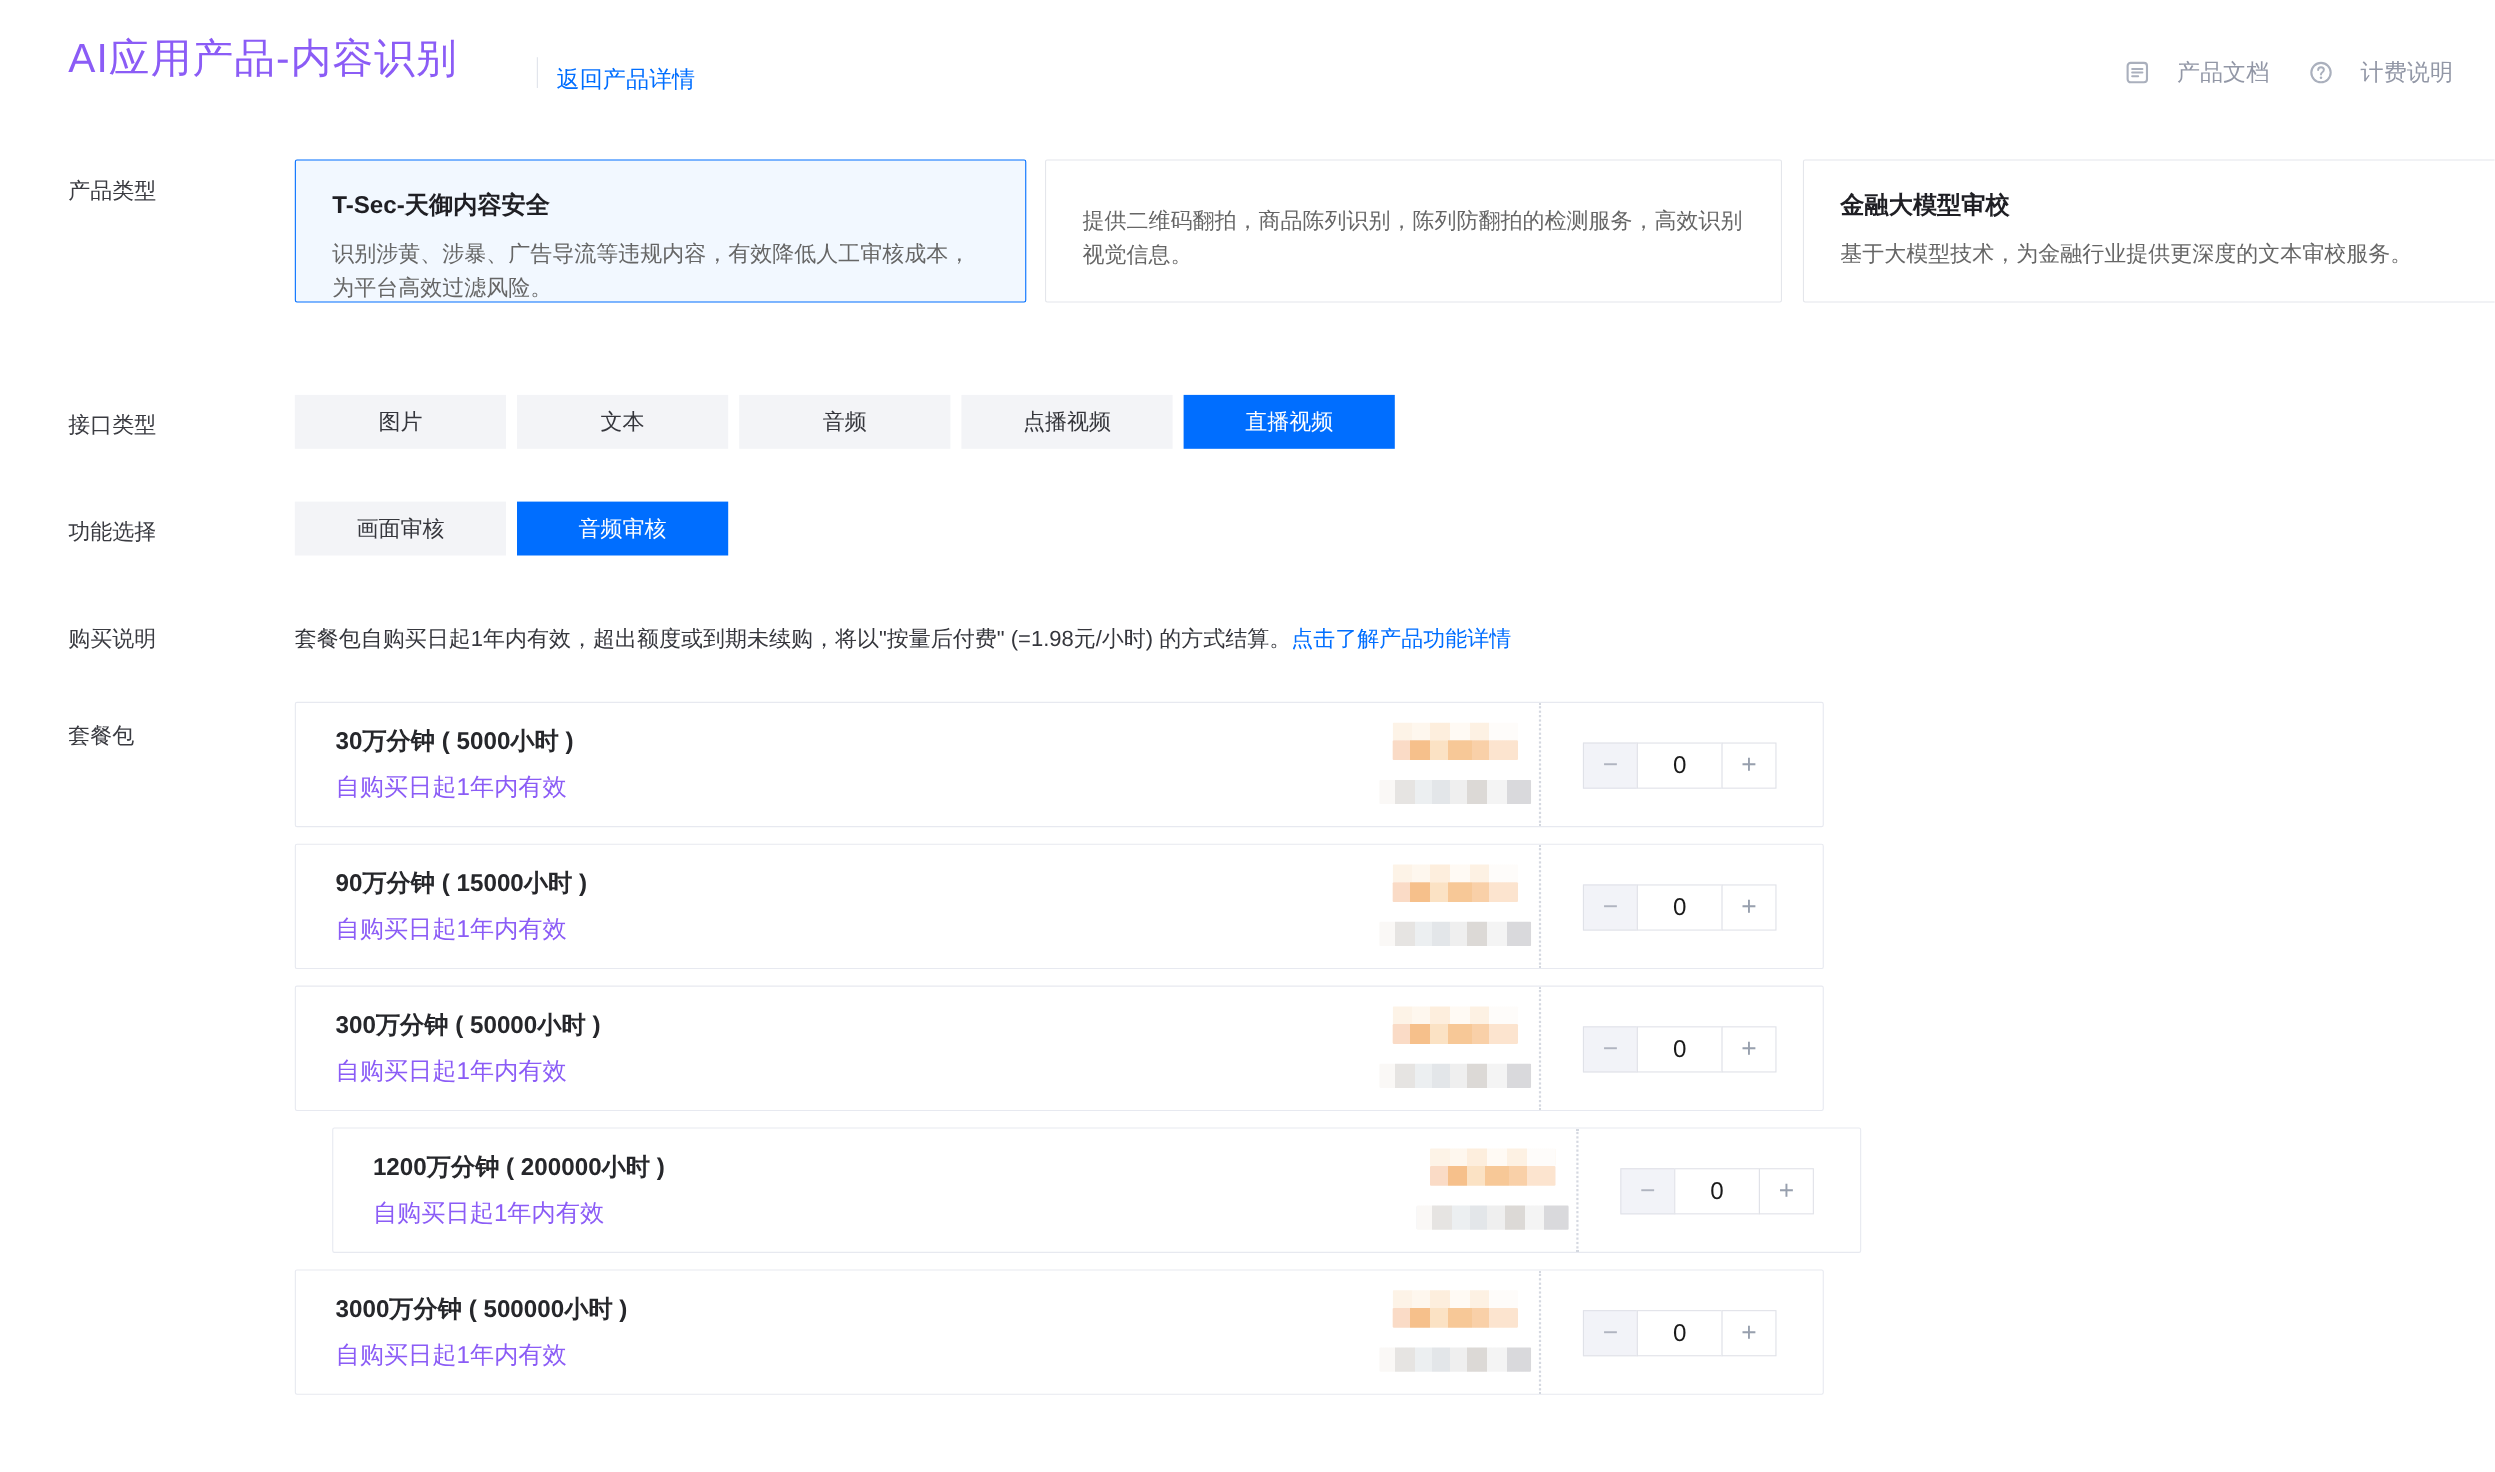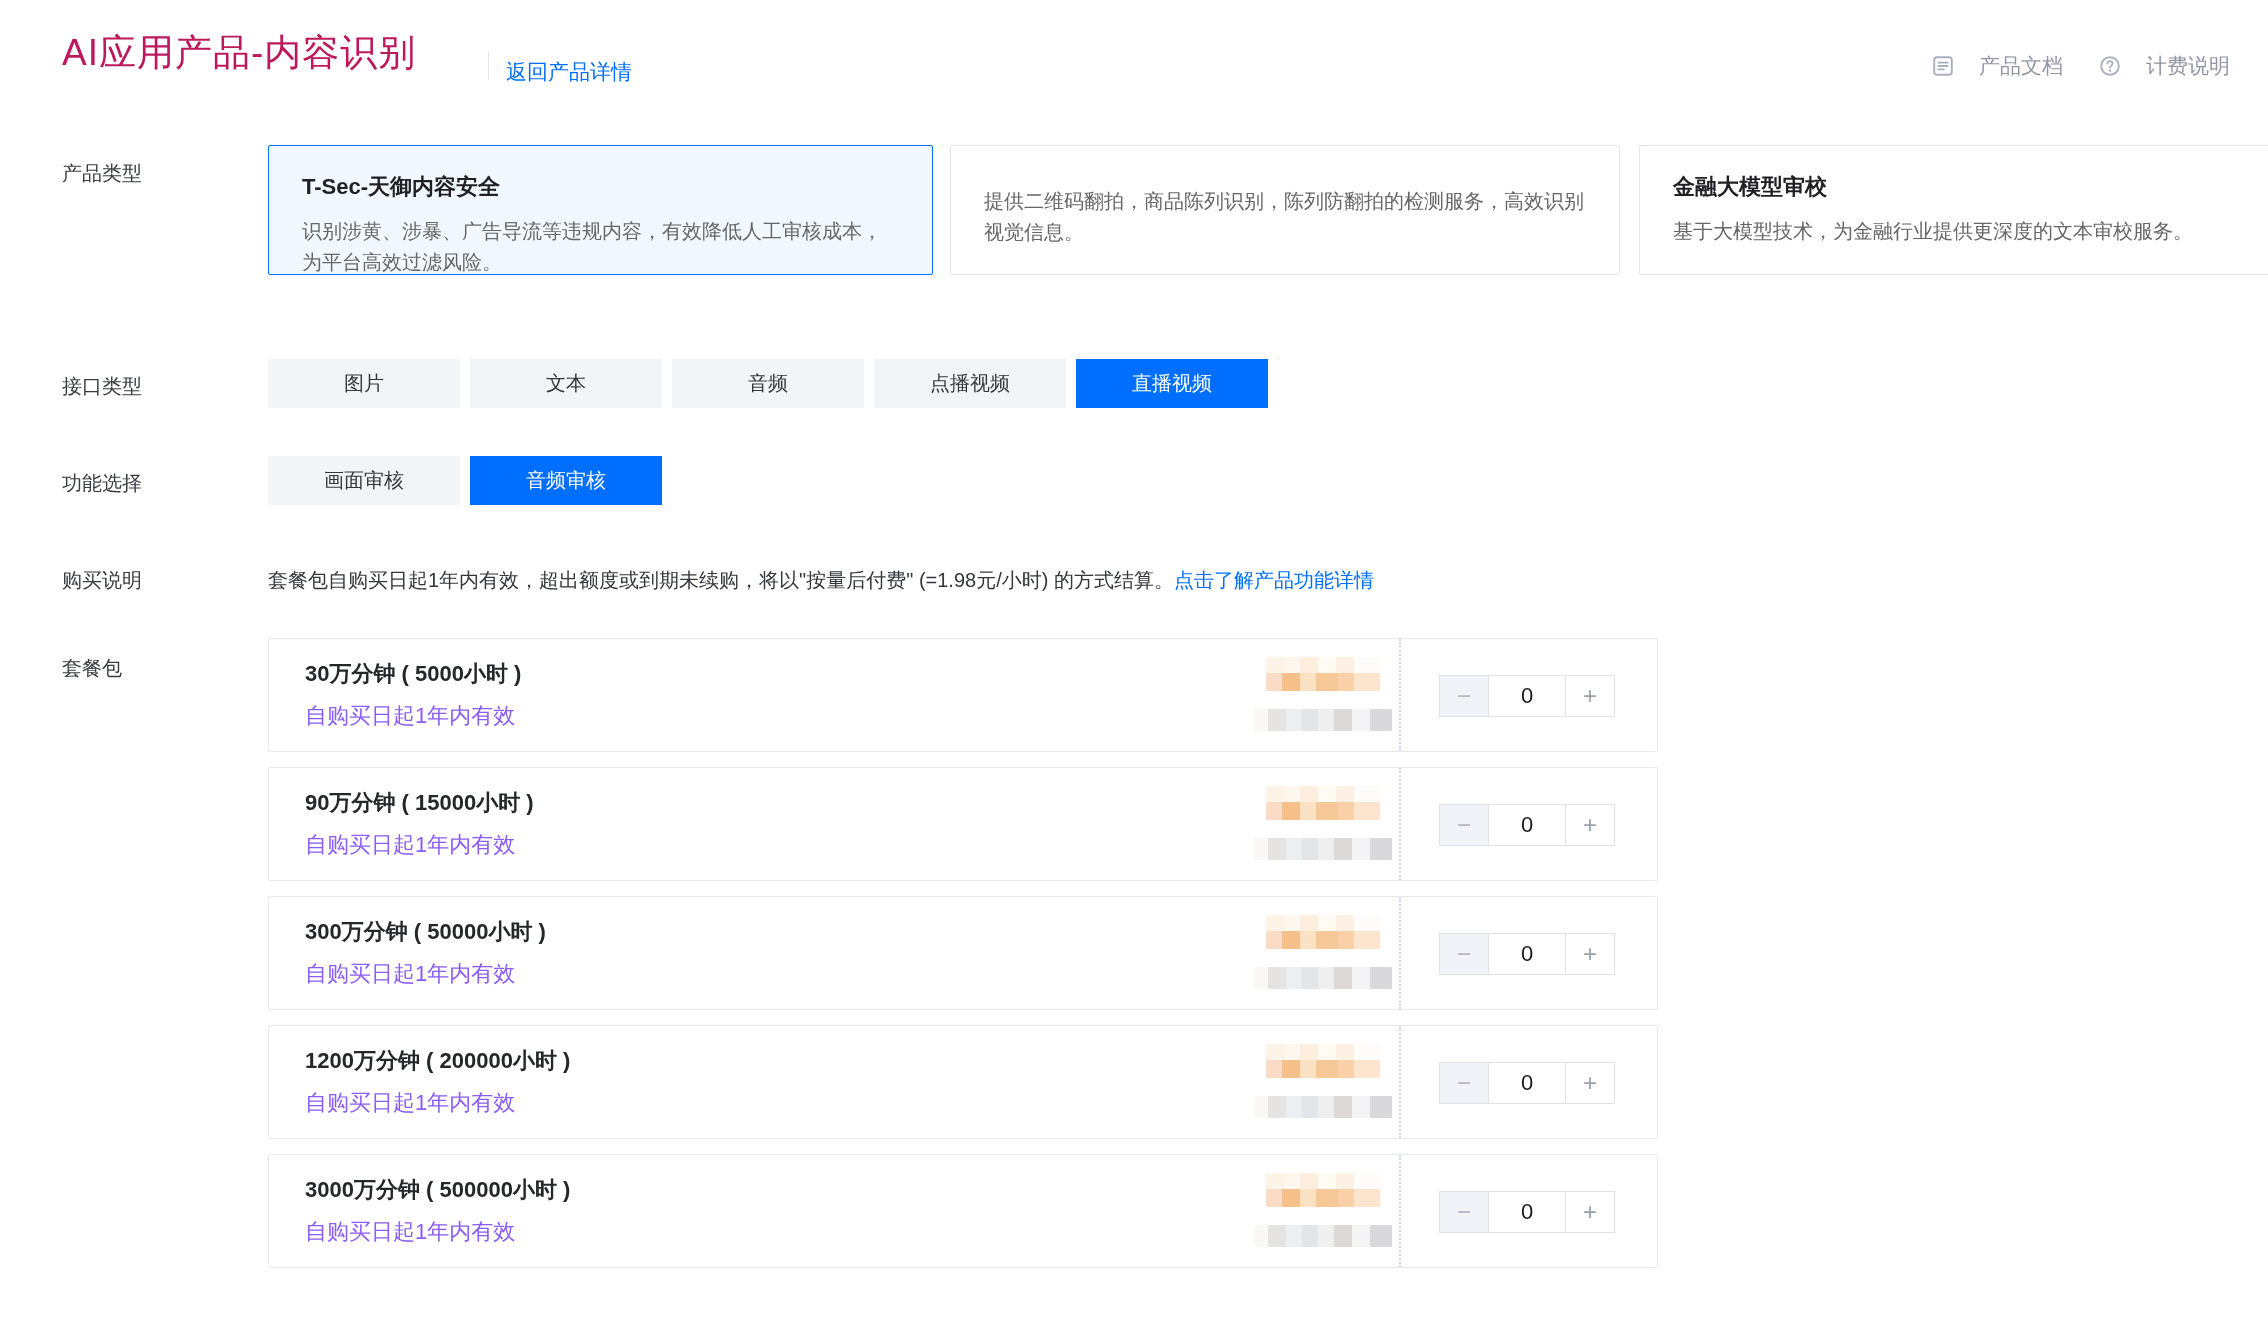--- a/index.html
+++ b/index.html
@@ -1,21 +1,21 @@
 <!DOCTYPE html>
 <html><head>
 <meta charset="utf-8">
 <style>
   html,body{margin:0;padding:0;background:#fff;}
   .page{
     position:relative;width:2268px;height:1338px;background:#ffffff;overflow:hidden;
     font-family:"Liberation Sans","DejaVu Sans",sans-serif;color:#333;
   }
   
-  .page-title{position:absolute;left:62px;top:28px;font-size:37px;font-weight:500;color:#be185d;margin:0;letter-spacing:1px;}
+  .page-title{position:absolute;left:62px;top:28px;font-size:37px;font-weight:500;color:#8b5cf6;margin:0;letter-spacing:1px;}
   .title-divider{position:absolute;left:488px;top:52px;width:1px;height:28px;background:#dfe3ea;}
   .back-link{position:absolute;left:506px;top:58px;font-size:21px;color:#006eff;text-decoration:none;cursor:pointer;}
   .header-actions{position:absolute;left:1932px;top:52px;display:flex;gap:36px;white-space:nowrap;}
   .action-item{display:flex;align-items:center;gap:25px;font-size:21px;color:#9297a6;cursor:pointer;}
   .action-item svg{display:block;color:#aab0bd;}
   
   .field-label{position:absolute;left:62px;font-size:20px;color:#3a3b41;}
   .lbl-product{top:160px;}
   .lbl-interface{top:373px;}
   .lbl-function{top:470px;}
@@ -36,21 +36,21 @@
   .row-function{top:456px;}
   .opt-btn{width:192px;height:49px;display:flex;align-items:center;justify-content:center;
     font-size:20px;color:#35363c;background:#f3f4f7;cursor:pointer;user-select:none;}
   .opt-btn.selected{background:#006eff;color:#fff;}
   
   .purchase-note{position:absolute;left:268px;top:567px;font-size:20px;color:#35363c;}
   .note-link{color:#006eff;text-decoration:none;cursor:pointer;}
   
   .pkg-row{position:absolute;left:268px;width:1390px;height:114px;box-sizing:border-box;
     background:#fff;border:1px solid #e7e9f0;border-radius:2px;}
-  .pkg-1{top:638px;}.pkg-2{top:767px;}.pkg-3{top:896px;}.pkg-4{top:1025px;}.pkg-5{top:1154px;}
+  .pkg-1{top:638px;}.pkg-2{top:767px;}.pkg-3{top:896px;}.pkg-4{top:1025px;margin-left:34px;}.pkg-5{top:1154px;}
   .pkg-title{position:absolute;left:36px;top:20px;font-size:22px;font-weight:700;color:#26272b;}
   .pkg-validity{position:absolute;left:36px;top:62px;font-size:22px;color:#8b5cf6;}
   
   .pkg-price{position:absolute;left:985px;top:18px;width:150px;}
   .mosaic-orange-1{margin-left:12px;width:114px;height:16px;border-radius:1px;
     background:repeating-linear-gradient(90deg,#fdf3e7 0 18px,#fef7ee 18px 34px,#fdeedd 34px 52px,#fffaf4 52px 70px,#fdf1e3 70px 88px,#fefcfa 88px 114px);}
   .mosaic-orange-2{margin-left:12px;width:114px;height:18px;border-radius:1px;
     background:repeating-linear-gradient(90deg,#fadbc6 0 16px,#f6c08b 16px 34px,#fbe2c4 34px 50px,#f7c897 50px 72px,#f9d0a8 72px 88px,#fce4cf 88px 114px);}
   .mosaic-gray{margin-top:18px;width:138px;height:22px;border-radius:1px;
     background:repeating-linear-gradient(90deg,#faf8f6 0 14px,#e6e4e2 14px 32px,#eceff1 32px 48px,#e3e6e9 48px 64px,#efefef 64px 80px,#dcd9d6 80px 98px,#f4f4f4 98px 116px,#d9d9dc 116px 138px);}

